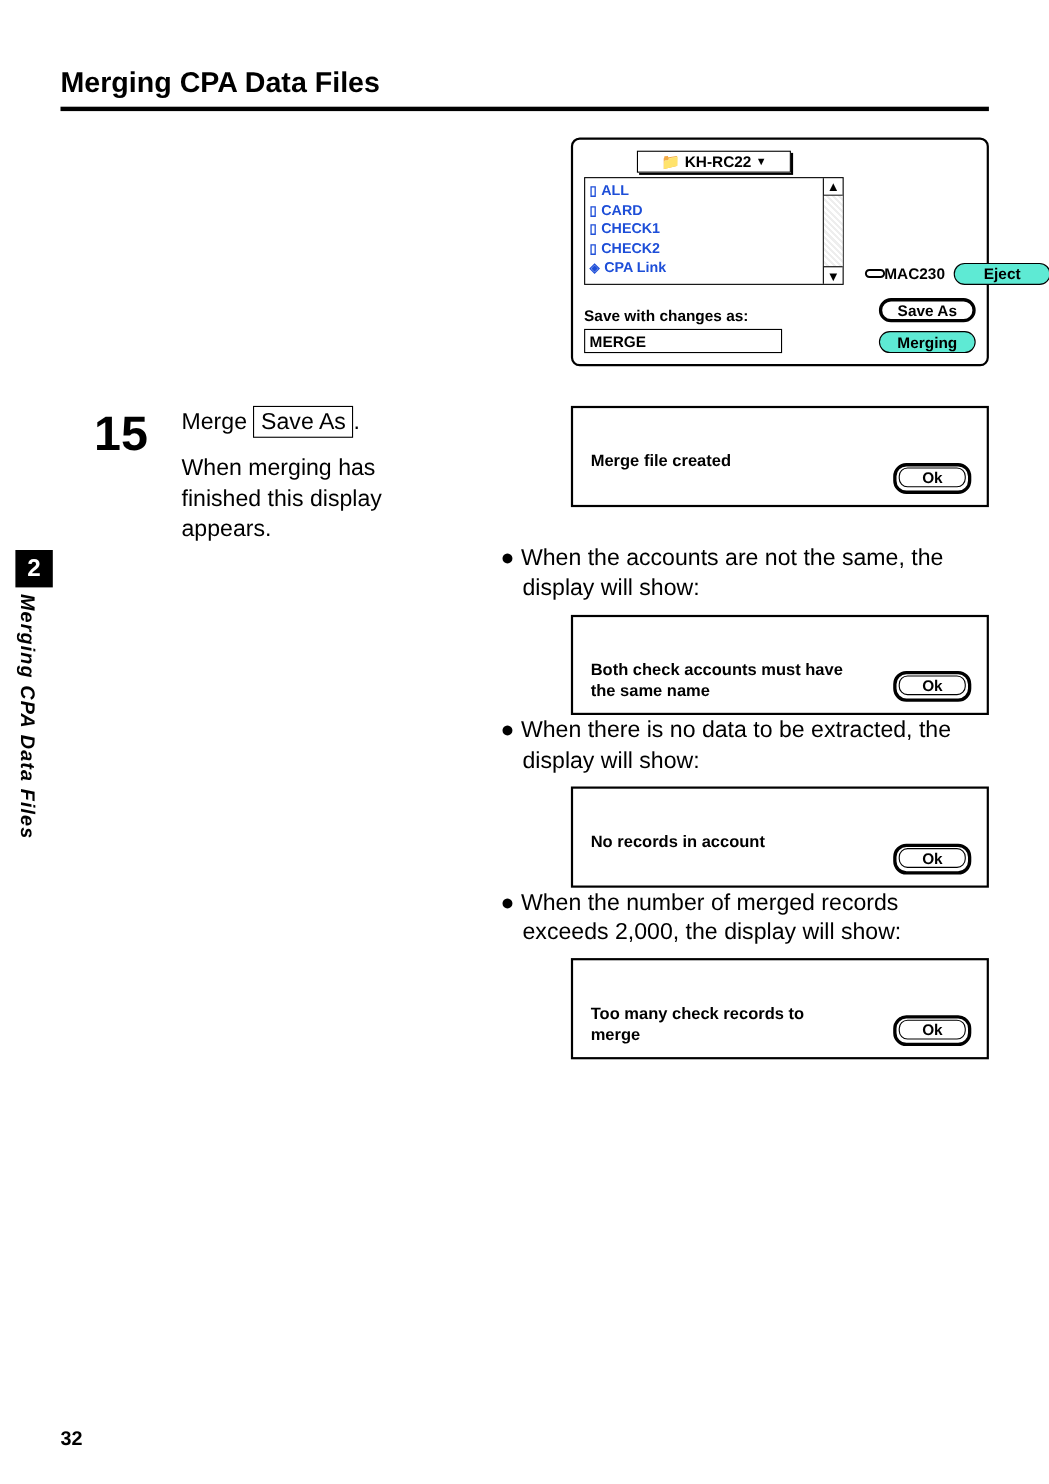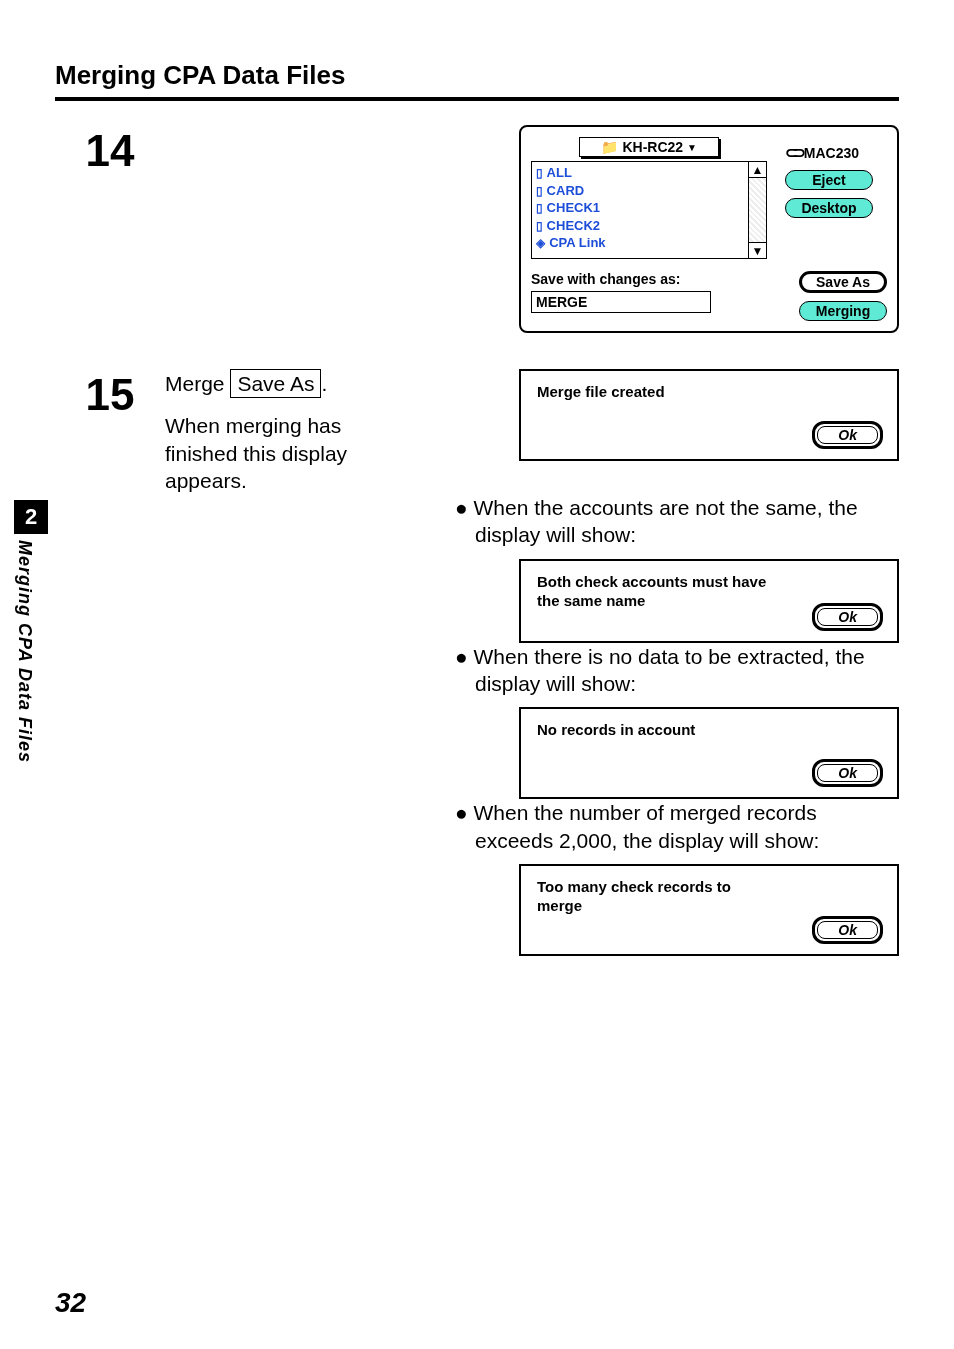--- a/index.html
+++ b/index.html
@@ -105,37 +105,37 @@
     height: 16px;
     border-bottom: 1px solid #000;
     display:flex;align-items:center;justify-content:center;
     font-size:12px;
   }
   .scroll .arrowbox:last-child { border-bottom:none; border-top:1px solid #000; }
   .scroll .track { flex:1; background: repeating-linear-gradient(45deg,#fff,#fff 2px,#eee 2px,#eee 4px); }
   .saveas-right {
     width: 112px;
     padding-left: 10px;
-    display:flex;flex-direction:column;gap:8px;
+    display:flex;flex-direction:row;gap:8px;
     font-size:14px;font-weight:bold;
-    align-items:flex-start;
+    align-items:flex-end;
   }
   .drive { display:flex;align-items:center;gap:4px;font-size:14px; margin-top:6px;}
   .drive::before{content:"⊂⊃"; letter-spacing:-6px; font-size:16px; }
   .pill {
     min-width: 88px;
     border: 1px solid #000;
     border-radius: 10px;
     text-align: center;
     padding: 1px 6px;
     font-size: 14px;
     font-weight: bold;
     background:#5eead4;
   }
-  .saveas-bottom { display:flex; align-items:flex-start; margin-top:12px; gap:14px;}
+  .saveas-bottom { display:flex; align-items:flex-end; margin-top:12px; gap:14px;}
   .saveas-bottom-left { flex:1; }
   .save-label { font-size:14px; font-weight:bold; margin-bottom:4px; }
   .save-input {
     border: 1px solid #000;
     font-size: 14px;
     font-weight: bold;
     padding: 2px 4px;
     width: 180px;
     font-family: inherit;
   }
@@ -157,40 +157,40 @@
     padding: 12px 16px 10px 16px;
     position: relative;
     margin-left: auto;
     font-family: "Chicago","Geneva",sans-serif;
   }
   .msgbox .msg {
     font-size: 15px;
     font-weight: bold;
     line-height: 1.25;
     max-width: 230px;
+    margin-top: 28px;
   }
   .msgbox .okwrap {
     position:absolute;
     right: 14px;
     bottom: 10px;
   }
   .ok-outer {
     border: 3px solid #000;
     border-radius: 12px;
     padding: 2px;
     display:inline-block;
   }
   .ok-inner {
     border: 1px solid #000;
     border-radius: 8px;
     padding: 0 20px;
     font-size: 14px;
     font-weight: bold;
     background:#fff;
-    font-style:italic;
   }
   .msgbox.tall { min-height: 92px; }
   .msgbox.short { min-height: 84px; }
 
   
   .boxed {
     border: 1px solid #000;
     padding: 0 6px;
     display: inline-block;
   }
@@ -213,37 +213,35 @@
     font-weight: bold;
     font-style: italic;
     font-size: 18px;
     letter-spacing: 1px;
   }
 
   .pagenum {
     position:absolute;
     left: 55px;
     bottom: 30px;
-    font-size: 28px;
-    font-weight: bold;
-    font-style: italic;
+    font-size: 18px;
+    font-weight: bold;
   }
 
   .spacer { height: 36px; }
   .gfx-block { margin-left: 400px; margin-top: 10px; }
 </style>
 </head>
 <body>
 
 <div class="page">
   <div class="title">Merging CPA Data Files</div>
   <div class="title-rule"></div>
 
   <div class="row">
-    <div class="stepnum">14</div>
     <div class="gfx">
       <div class="saveas">
         <div class="saveas-top">
           <div class="saveas-left">
             <div class="saveas-popup">
               <span>📁</span>
               <span>KH-RC22</span>
               <span class="arrow">▼</span>
             </div>
             <div class="filebox">

